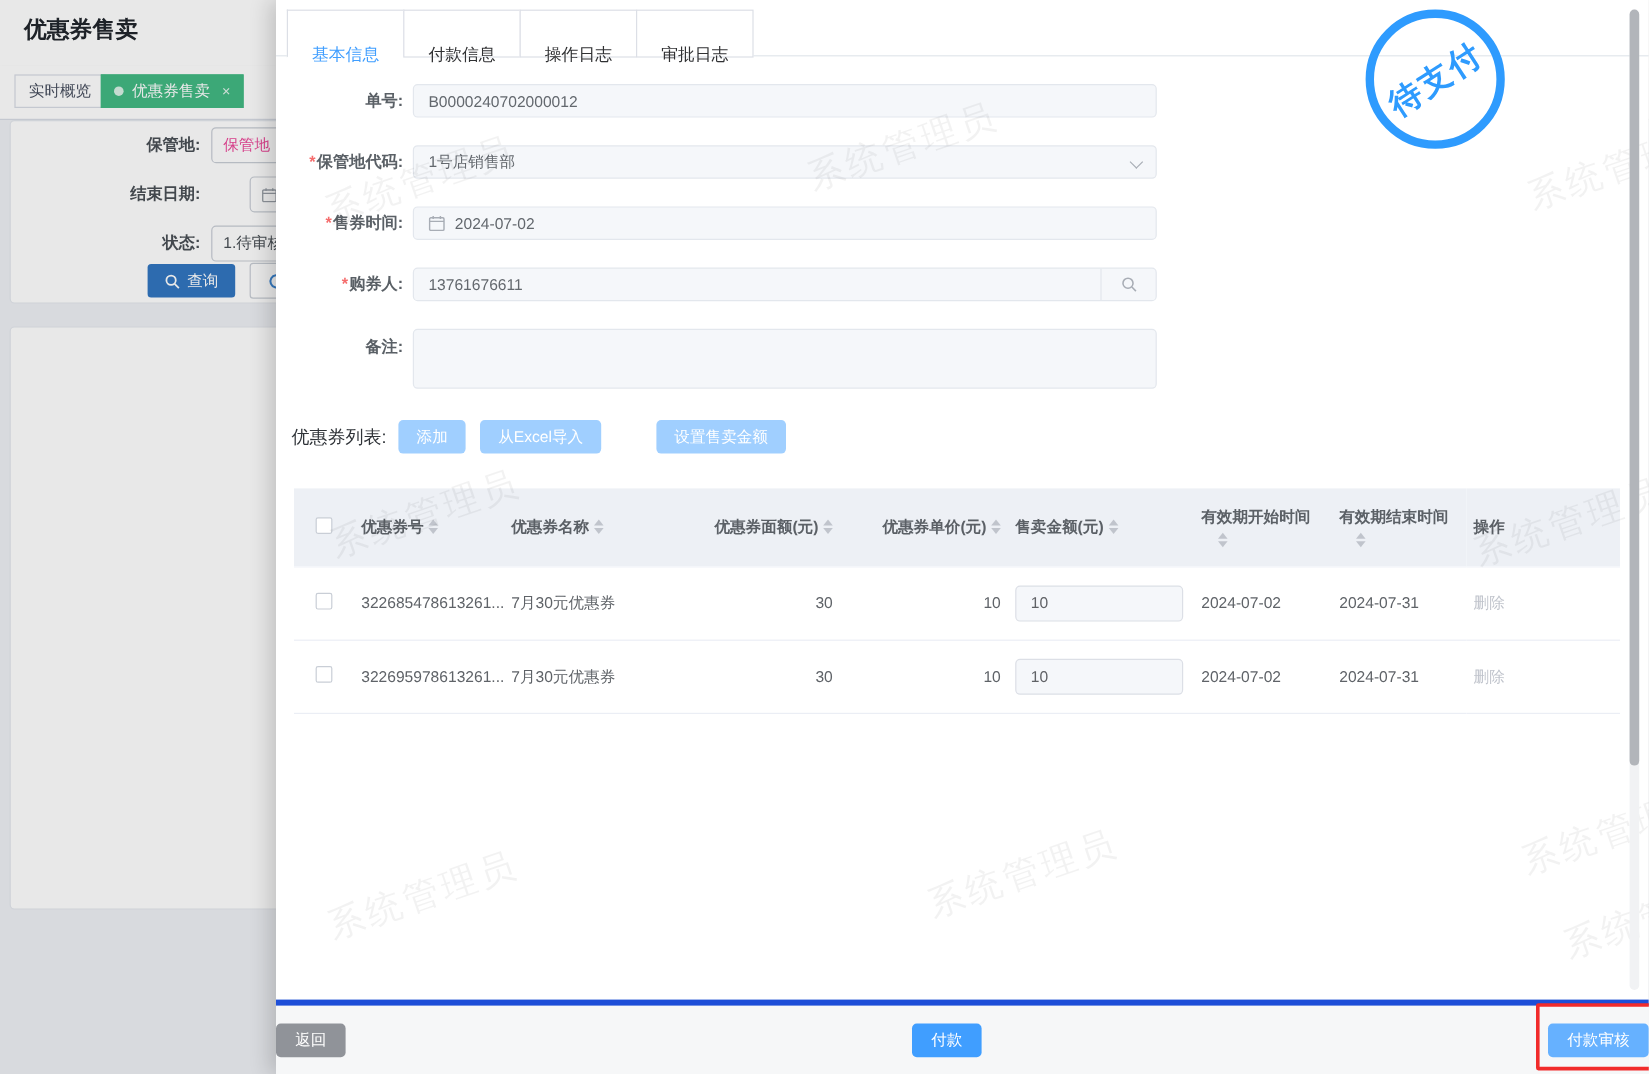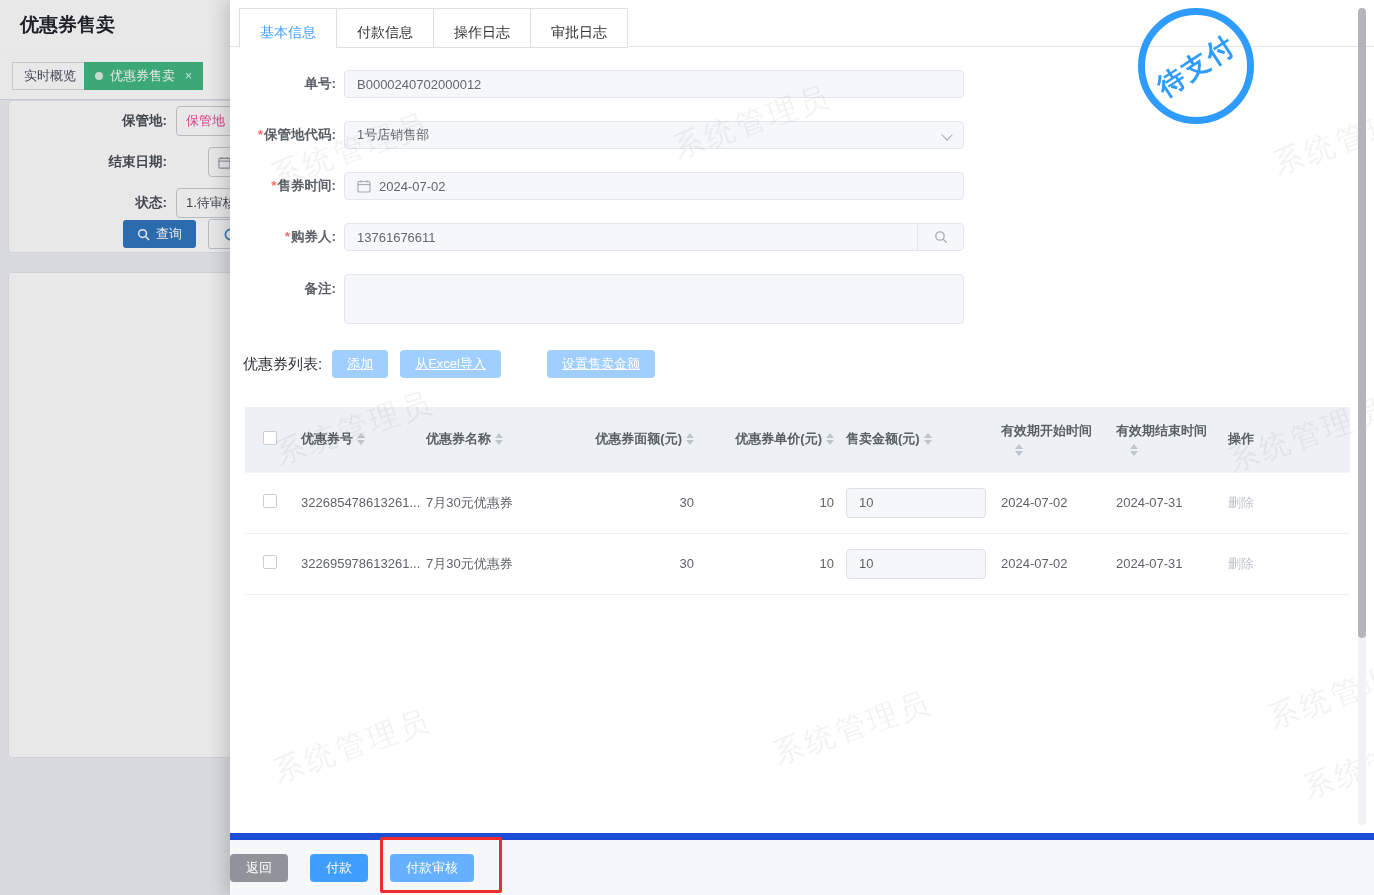--- a/index.html
+++ b/index.html
@@ -34,21 +34,21 @@
                font-size:13px; display:flex; align-items:center; gap:6px; }
   .btn-refresh { height:30px; width:44px; background:#fff; border:1px solid #c9ced6; border-radius:3px;
                  display:flex; align-items:center; justify-content:center; }
 
   
   .overlay { position:absolute; inset:0; background:rgba(0,0,0,0.09); z-index:10; }
   .drawer { position:absolute; left:230px; top:0; right:0; bottom:0; background:#fff; z-index:20;
             box-shadow:-6px 0 16px rgba(0,0,0,.16); }
 
   .d-tabs { height:47px; border-bottom:1px solid #e2e6ec; padding:8px 0 0 9px; display:flex; position:relative; }
-  .d-tab { height:40px; line-height:38px; padding:4px 20px; border:1px solid #dcdfe6; margin-right:-1px;
+  .d-tab { height:40px; line-height:38px; padding:17px 20px; border:1px solid #dcdfe6; margin-right:-1px;
            font-size:14px; color:#303133; background:#fff; cursor:pointer; }
   .d-tab.active { color:#409eff; border-bottom:1px solid #fff; }
 
   .d-content { position:relative; height:786px; overflow:hidden; }
   .form-area { padding-top:23px; }
   .f-row { display:flex; align-items:center; margin-bottom:23px; height:28px; }
   .f-row.ta { align-items:flex-start; height:50px; }
   .f-label { width:106px; flex:none; text-align:right; font-size:13.5px; font-weight:bold; color:#5a6066; }
   .f-row.ta .f-label { margin-top:6px; }
   .req { color:#f56c6c; margin-right:1px; }
@@ -61,21 +61,21 @@
   .chevron { position:absolute; right:12px; top:9px; width:8px; height:8px; border-right:1.5px solid #a8adb5;
              border-bottom:1.5px solid #a8adb5; transform:rotate(45deg); }
   .cal-icon { margin-right:8px; flex:none; }
   .f-input.with-append { padding-right:0; }
   .append { margin-left:auto; width:46px; height:100%; border-left:1px solid #e3e7ed;
             display:flex; align-items:center; justify-content:center; }
 
   .coupon-row { display:flex; align-items:center; margin-top:26px; padding-left:13px; }
   .coupon-label { font-size:15px; font-weight:normal; color:#2f3338; margin-right:10px; }
   .btn-light { height:28px; padding:0 15px; background:#a0cfff; color:#fff; border:none; border-radius:4px;
-               font-size:13px; margin-right:12px; cursor:pointer;text-decoration:underline; }
+               font-size:13px; margin-right:12px; cursor:pointer; }
   .btn-light.far { margin-left:34px; }
 
   table.tbl { margin:29px 0 0 15px; width:1105px; border-collapse:collapse; table-layout:fixed;
               font-size:13px; color:#5f6368; }
   .tbl th { background:#edf0f5; height:65px; font-weight:bold; color:#5b6066; text-align:left;
             padding:0 6px; vertical-align:middle; }
   .tbl td { height:61px; border-bottom:1px solid #ebeef5; padding:0 6px; vertical-align:middle;
             white-space:nowrap; overflow:hidden; }
   .tbl tr:first-child td { border-top:1px solid #f2f4f8; }
   .col-r { text-align:right !important; }
@@ -86,22 +86,22 @@
   .caret-up { width:0; height:0; border-left:4px solid transparent; border-right:4px solid transparent;
               border-bottom:5px solid #c0c4cc; }
   .caret-down { width:0; height:0; border-left:4px solid transparent; border-right:4px solid transparent;
                 border-top:5px solid #c0c4cc; }
   .cbx { display:inline-block; width:14px; height:14px; border:1px solid #c9ced6; border-radius:2px; background:#fff; }
   .amt-input { width:140px; height:30px; background:#f5f7fa; border:1px solid #dcdfe6; border-radius:4px;
                padding:0 12px; font-size:13px; color:#606266; font-family:inherit; }
   .link-del { color:#c0c4cc; cursor:pointer; }
 
   .d-footer { position:absolute; left:0; right:0; bottom:0; height:62px; background:#f6f7f8;
-              border-top:7px solid #1d4ed8; display:flex; align-items:center; justify-content:flex-start;
-              gap:22px; z-index:30; }
+              border-top:5px solid #1d4ed8; display:flex; align-items:center; justify-content:space-between;
+              gap:0; z-index:30; }
   .btn { height:28px; padding:0 16px; border:none; border-radius:4px; color:#fff; font-size:13px; cursor:pointer; }
   .btn-gray { background:#909399; }
   .btn-primary { background:#409eff; }
   .btn-lightblue { background:#66b1ff; }
   .audit-wrap { position:relative; display:inline-flex; }
   .red-box { position:absolute; left:-10px; top:-17px; right:-28px; bottom:-11px;
              border:3px solid #f12b2b; border-radius:2px; pointer-events:none; }
 
   .stamp { position:absolute; left:908px; top:8px; width:116px; height:116px; border:7px solid #2e9bfe;
            border-radius:50%; display:flex; align-items:center; justify-content:center; z-index:25;

